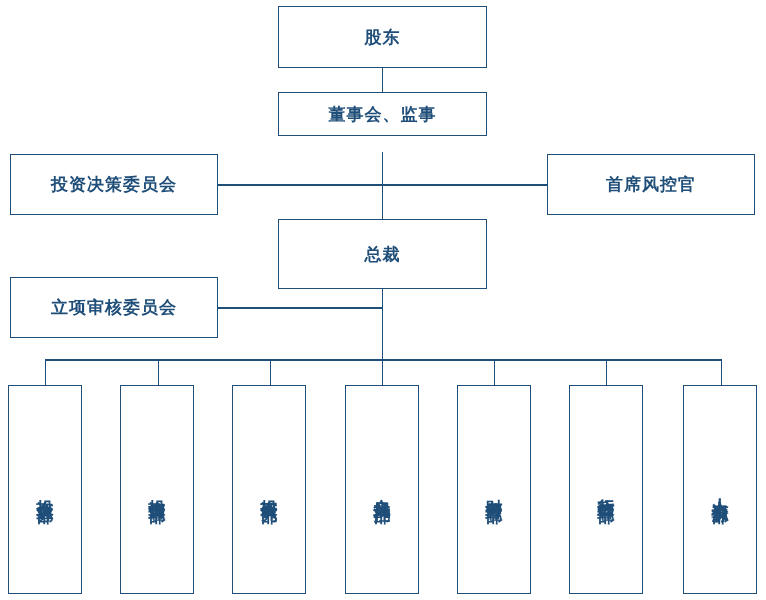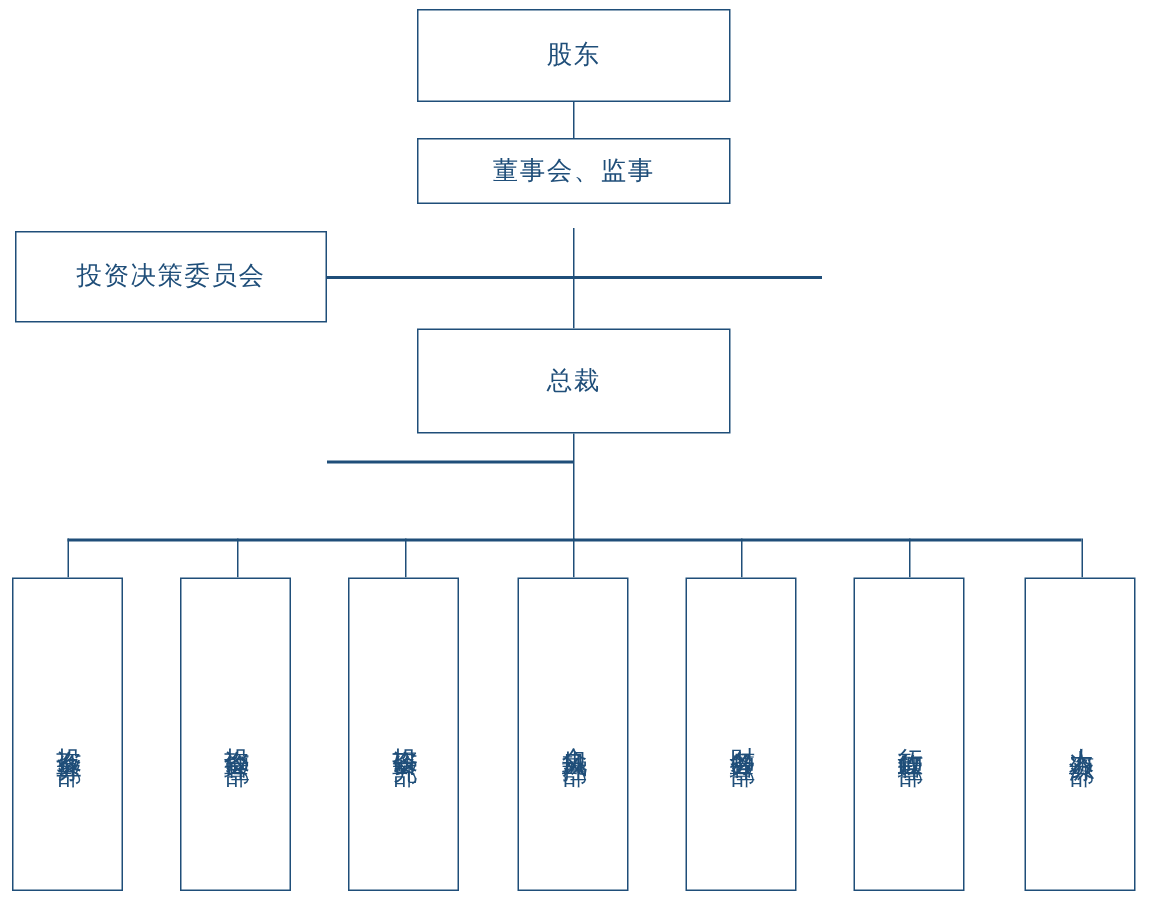--- a/index.html
+++ b/index.html
@@ -18,22 +18,23 @@
     position:absolute;
     box-sizing:border-box;
     border:1.6px solid #1F4E79;
     background:#ffffff;
     color:#1F4E79;
     display:flex;
     align-items:center;
     justify-content:center;
     text-align:center;
     letter-spacing:1px;
+    font-weight:bold;
   }
-  .node.bold{font-weight:normal;text-align:center;}
+  .node.bold{font-weight:bold;text-align:center;}
   .h-node{font-size:17px;line-height:1.2;}
   .v-node{
     font-size:17px;
     line-height:1.35;
     letter-spacing:2px;
     writing-mode:vertical-rl;
     text-orientation:upright;
     -webkit-writing-mode:vertical-rl;
   }
   .v-node .vtxt{
@@ -80,25 +81,31 @@
   </div>
 
   <div class="node h-node bold" style="left:278px;top:92px;width:209px;height:44px;">
     <span>董事会、监事</span>
   </div>
 
   <div class="node h-node" style="left:10px;top:154px;width:208px;height:61px;">
     <span>投资决策委员会</span>
   </div>
 
+  <div class="node h-node" style="left:547px;top:154px;width:208px;height:61px;">
+    <span>首席风控官</span>
+  </div>
 
   <div class="node h-node bold" style="left:278px;top:219px;width:209px;height:70px;">
     <span>总裁</span>
   </div>
 
+  <div class="node h-node" style="left:10px;top:277px;width:208px;height:61px;">
+    <span>立项审核委员会</span>
+  </div>
 
   <div class="node v-node" style="left:8px;top:385px;width:74px;height:209px;">
     <span class="vtxt">投资业务部</span>
   </div>
 
   <div class="node v-node" style="left:120px;top:385px;width:74px;height:209px;">
     <span class="vtxt">投资管理部</span>
   </div>
 
   <div class="node v-node" style="left:232px;top:385px;width:74px;height:209px;">

